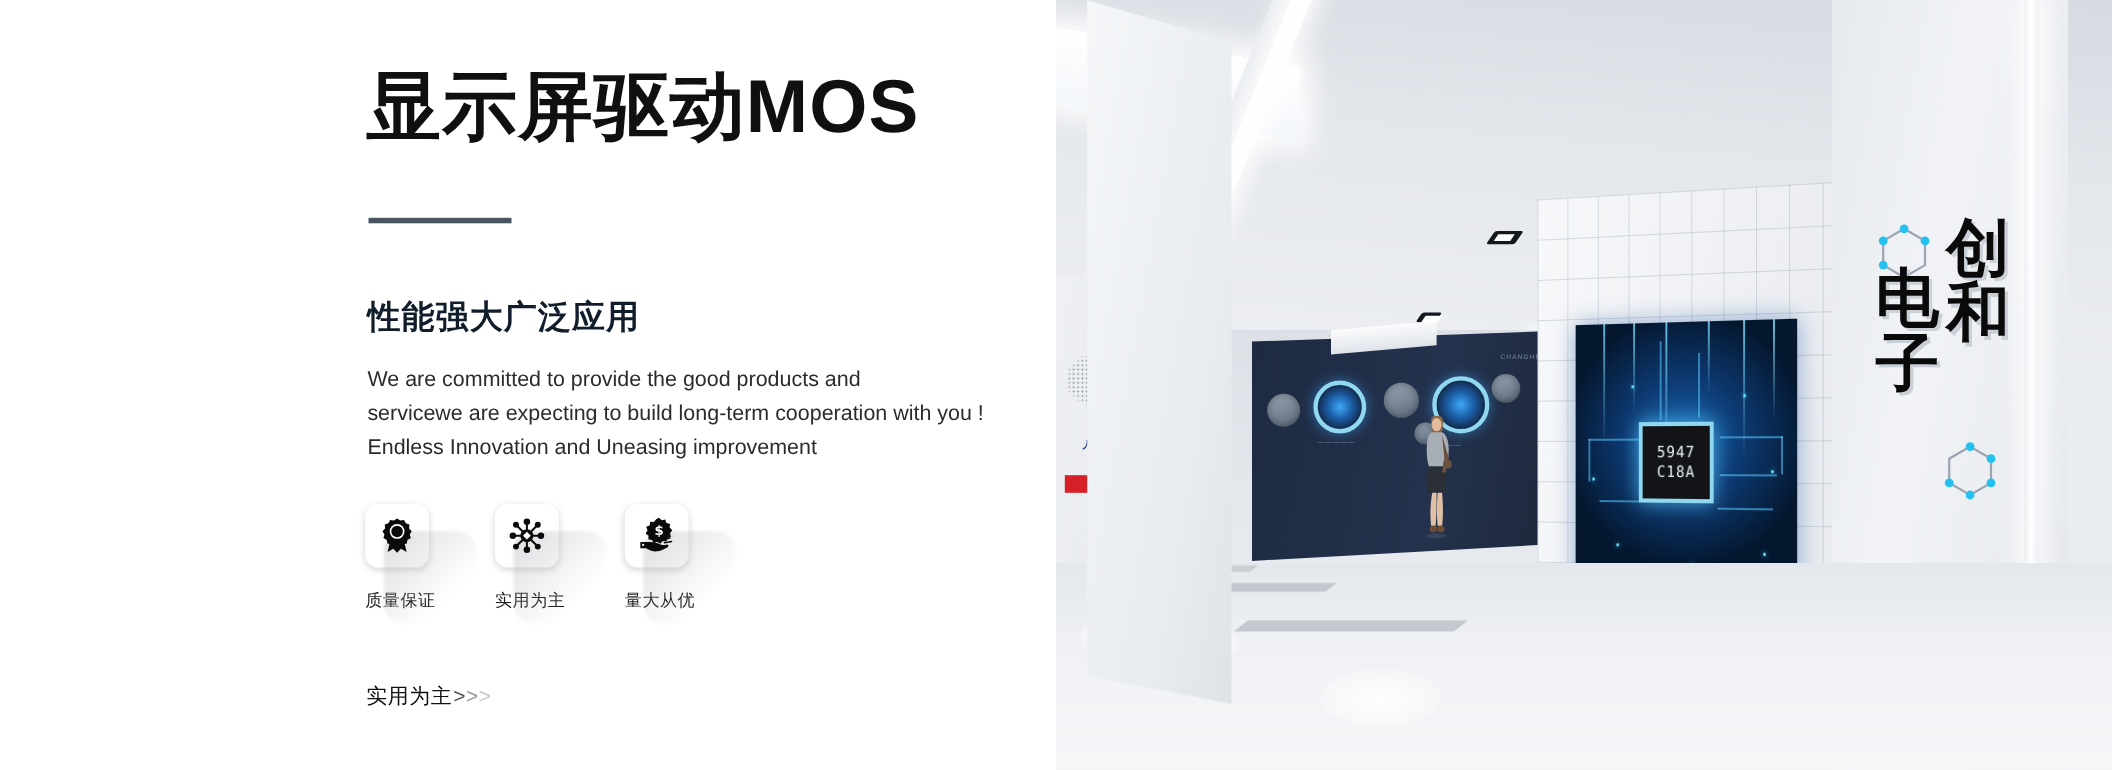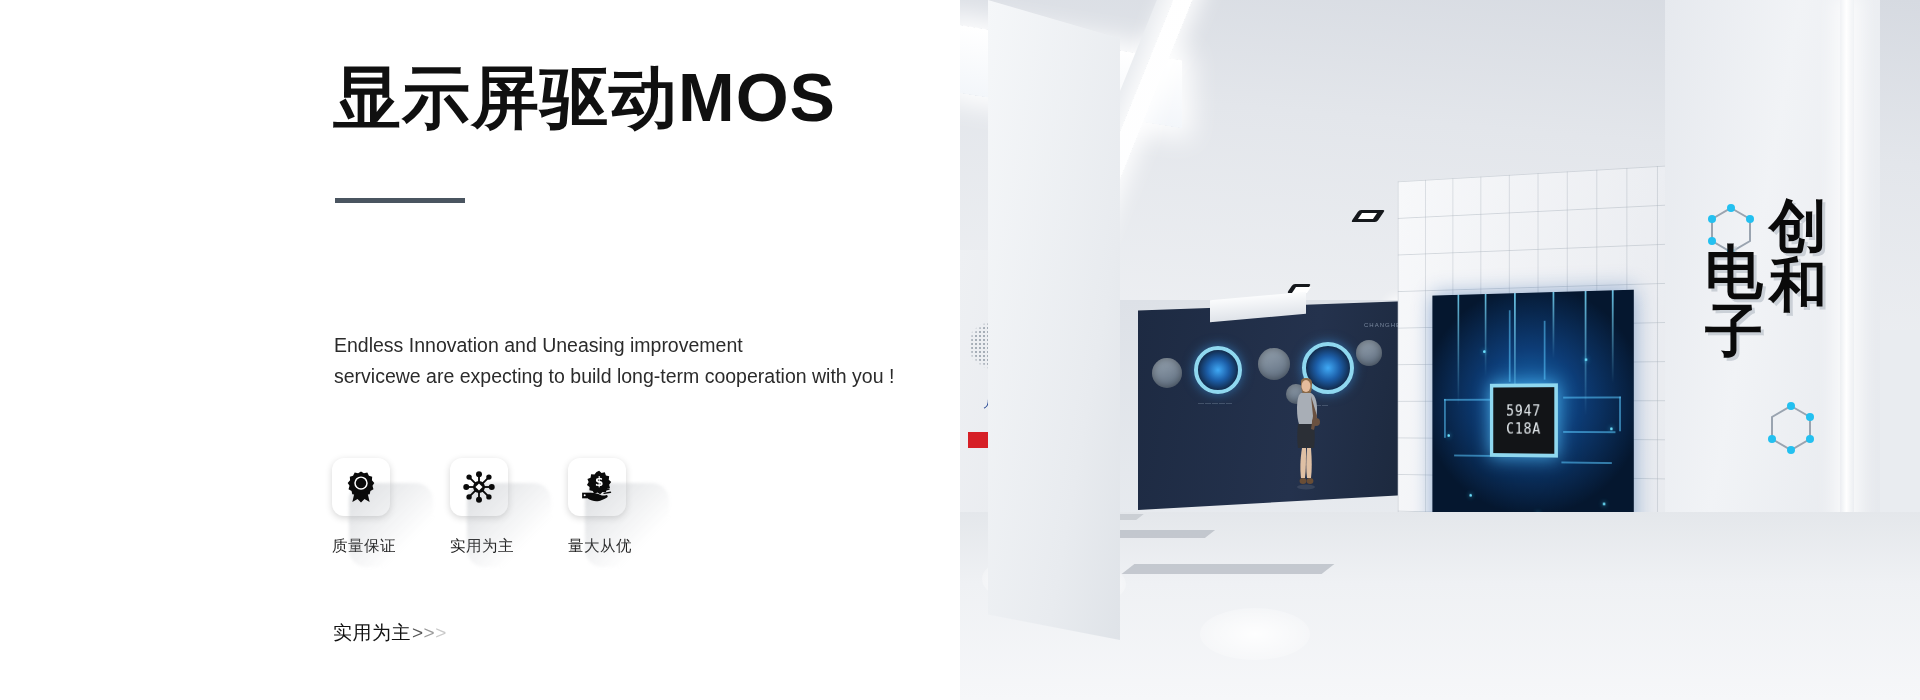--- a/index.html
+++ b/index.html
@@ -421,24 +421,26 @@
 <body>
 
 <div class="banner">
 
   <div class="text-panel">
 
     <h1 class="title">显示屏驱动MOS</h1>
 
     <div class="divider"></div>
 
+    <h2 class="subtitle">性能强大广泛应用</h2>
 
     <div class="paragraph">
+      <span class="pline">We are committed to provide the good products and</span>
+      <span class="pline">servicewe are expecting to build long-term cooperation with you !</span>
       <span class="pline">Endless Innovation and Uneasing improvement</span>
-      <span class="pline">servicewe are expecting to build long-term cooperation with you !</span>
     </div>
 
     <div class="features">
 
       <div class="feature">
         <div class="badge">
           <span>
             <svg width="34" height="34" viewBox="0 0 48 48" aria-hidden="true">
               <path fill="#0a0a0a" d="M24 2l4.1 2.6 4.8-0.9 2.3 4.3 4.6 1.7-0.4 4.9 3.4 3.6-2.6 4.2 1.4 4.7-4.3 2.4-1 4.8-4.9 0.5-3 3.9-4.4-2.1-4.4 2.1-3-3.9-4.9-0.5-1-4.8-4.3-2.4 1.4-4.7-2.6-4.2 3.4-3.6-0.4-4.9 4.6-1.7 2.3-4.3 4.8 0.9z"></path>
               <circle cx="24" cy="18.5" r="9.5" fill="#ffffff"></circle>

